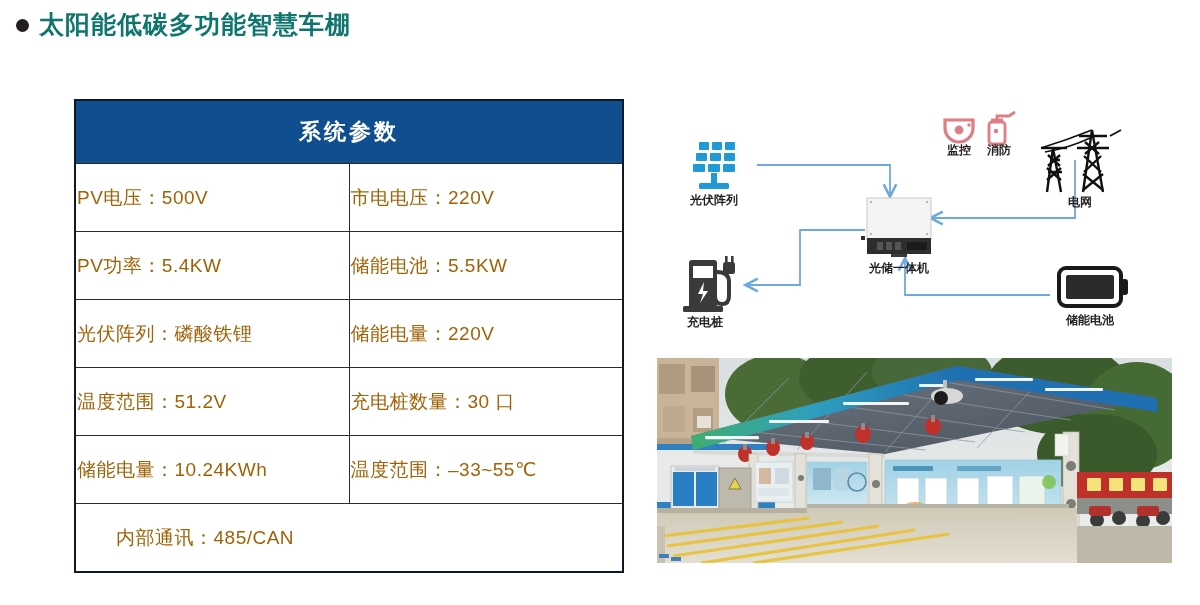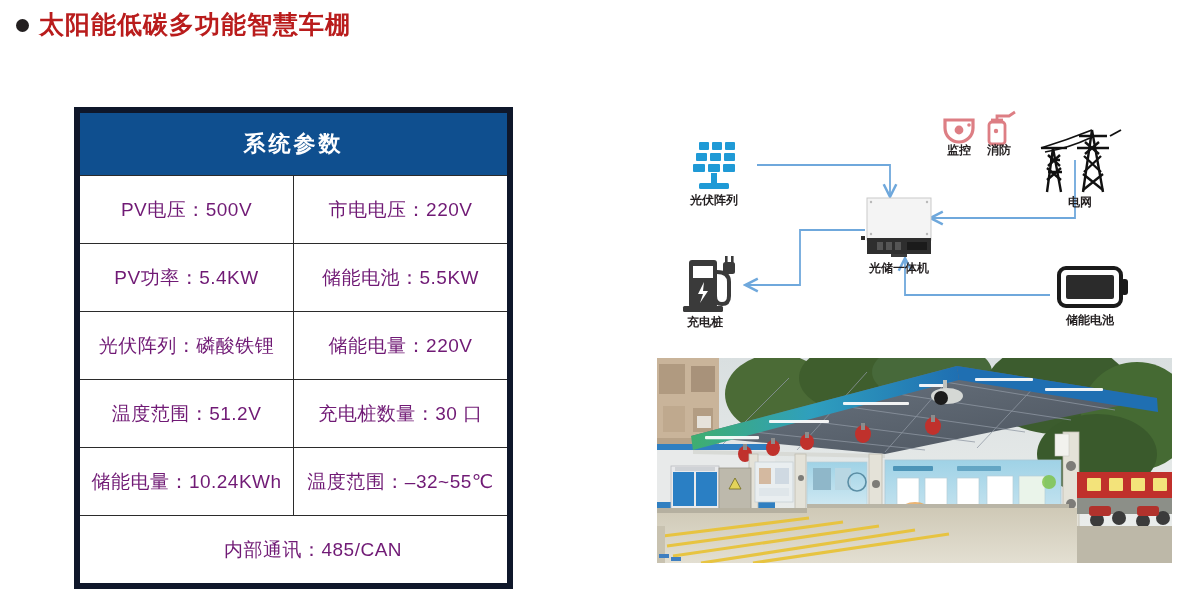--- a/index.html
+++ b/index.html
@@ -13,37 +13,37 @@
     position:absolute;left:16px;top:12px;
     display:flex;align-items:center;gap:10px;
   }
   #page-title .bullet{
     width:13px;height:13px;border-radius:50%;
     background:#231f20;display:inline-block;flex:0 0 auto;
     margin-top:2px;
   }
   #page-title .ttl{
     font-size:25px;font-weight:700;letter-spacing:1px;
-    color:#b91c1c;line-height:1;
+    color:#0f766e;line-height:1;
   }
   
   #spec-table{
-    position:absolute;left:74px;top:107px;width:439px;
-    border:6px solid #0f172a;border-collapse:collapse;
+    position:absolute;left:74px;top:99px;width:550px;
+    border:2px solid #0f172a;border-collapse:collapse;
     background:#fff;
   }
   #spec-table .hdr-row td{
     background:#0f4f8f;color:#ffffff;
     text-align:center;font-size:22px;font-weight:700;
     letter-spacing:3px;height:60px;border:none;
   }
   #spec-table td{
     border:1.5px solid #2b2b2b;
-    height:65px;text-align:center;vertical-align:middle;
-    font-size:19px;color:#701a75;letter-spacing:.5px;
+    height:65px;vertical-align:middle;
+    font-size:19px;color:#a16207;letter-spacing:.5px;
   }
   #spec-table td.half{width:50%;}
   #spec-table td.full{width:100%;padding-left:40px;}
   
   #flow-diagram{
     position:absolute;left:655px;top:100px;width:530px;height:250px;
   }
   #flow-diagram svg{display:block;}
   .node-label{
     font-size:12px;font-weight:700;fill:#231f20;
@@ -81,21 +81,21 @@
     <tr>
       <td class="half">光伏阵列：磷酸铁锂</td>
       <td class="half">储能电量：220V</td>
     </tr>
     <tr>
       <td class="half">温度范围：51.2V</td>
       <td class="half">充电桩数量：30 口</td>
     </tr>
     <tr>
       <td class="half">储能电量：10.24KWh</td>
-      <td class="half">温度范围：–32~55℃</td>
+      <td class="half">温度范围：–33~55℃</td>
     </tr>
     <tr>
       <td class="full" colspan="2">内部通讯：485/CAN</td>
     </tr>
   </tbody>
 </table>
 
 <div id="flow-diagram">
 <svg width="530" height="250" viewBox="0 0 530 250" xmlns="http://www.w3.org/2000/svg">
   <defs>

